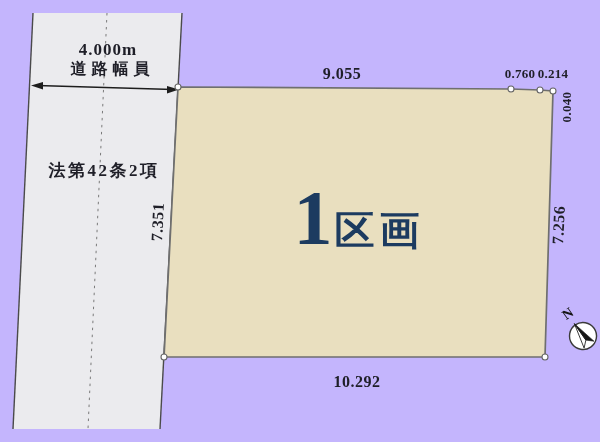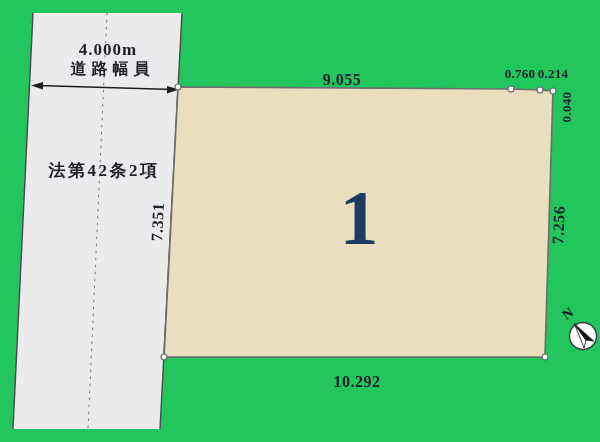--- a/index.html
+++ b/index.html
@@ -7,21 +7,21 @@
     --road-fill:#ebebee;
     --navy:#1c3b60;
     --ink:#1f1f28;
     --line:#6f6f6f;
     --edge:#4a4a4a;
   }
   html,body{margin:0;padding:0;background:#fff;}
   #stage{
     position:relative;
     width:600px;height:442px;
-    background:#22c55e;
+    background:#c4b5fd;
     overflow:hidden;
     font-family:"Liberation Serif","DejaVu Serif",serif;
   }
   #stage svg{position:absolute;left:0;top:0;}
   .road-surface{fill:var(--road-fill);stroke:none;}
   .road-edge{stroke:var(--edge);stroke-width:1.4;fill:none;}
   .road-center{stroke:#7a7a7a;stroke-width:1;fill:none;stroke-dasharray:2.5,4.5;}
   .plot-poly{fill:var(--plot-fill);stroke:var(--line);stroke-width:1.7;stroke-linejoin:round;}
   .vertex{fill:#ffffff;stroke:#666;stroke-width:1.1;}
   .arrow-line{stroke:#1d1d1d;stroke-width:1.3;fill:none;}
@@ -88,27 +88,28 @@
       <circle class="compass-ring" r="13.5"></circle>
       <polygon class="needle-light" points="0,-15 -6,10.5 0,5"></polygon>
       <polygon class="needle-dark" points="0,-15 6,10.5 0,5"></polygon>
     </g>
   </svg>
 
   <div class="lbl road-width-value" style="left:108px;top:49px;">4.000m</div>
   <div class="lbl road-width-caption" style="left:110px;top:69px;">道路幅員</div>
   <div class="lbl law-label" style="left:103px;top:170px;">法第42条2項</div>
 
-  <div class="lbl dim" style="left:342px;top:80px;">9.055</div>
+  <div class="lbl dim" style="left:342px;top:74px;">9.055</div>
   <div class="lbl dim-sm" style="left:520px;top:73px;">0.760</div>
   <div class="lbl dim-sm" style="left:553px;top:73px;">0.214</div>
   <div class="lbl dim-sm rot90" style="left:566px;top:107px;">0.040</div>
   <div class="lbl dim rot87" style="left:559px;top:225px;">7.256</div>
   <div class="lbl dim rot87" style="left:158px;top:222px;">7.351</div>
   <div class="lbl dim" style="left:357px;top:382px;">10.292</div>
 
   <div class="plot-label">
     <span class="num">1</span>
+    <span class="suffix">区画</span>
   </div>
 
   <div class="north-label">N</div>
 
 </div>
 
 </body></html>

